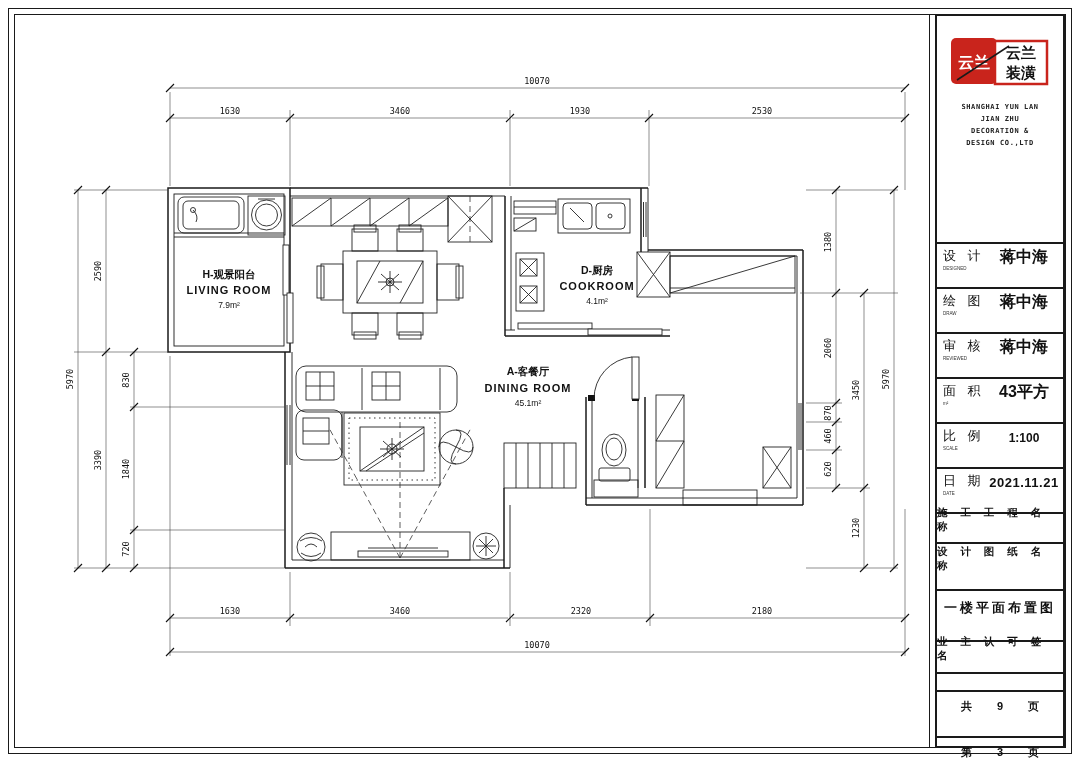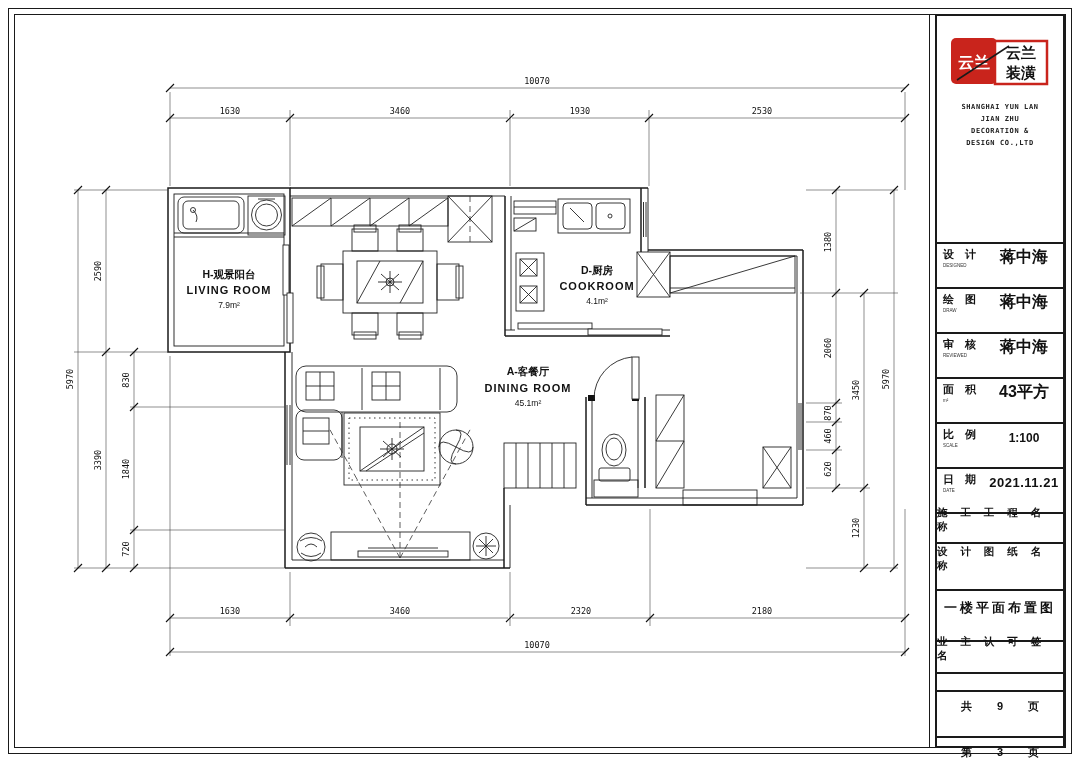--- a/index.html
+++ b/index.html
@@ -14,21 +14,21 @@
                border-left:1px solid #1a1a1a;padding-left:5px;box-sizing:border-box;}
   .tb-box{display:flex;flex-direction:column;height:100%;border:2px solid #1a1a1a;box-sizing:border-box;background:#fff;gap:16px;}
   .tb-row{border-top:2px solid #1a1a1a;box-sizing:border-box;flex:0 0 auto;}
   .tb-row:first-child{border-top:none;}
   .tb-logo-sec{height:210px;text-align:center;padding-top:16px;}
   .tb-company-cn{font-size:13.5px;font-weight:bold;letter-spacing:1px;line-height:1.5;margin-top:16px;}
   .tb-company-en{font-size:7px;font-weight:bold;letter-spacing:.6px;line-height:1.7;margin-top:10px;color:#222;font-family:"DejaVu Sans Mono",monospace;}
   .tb-notice{height:94px;padding:9px 8px 0 9px;font-size:10.5px;font-weight:bold;line-height:1.85;letter-spacing:.5px;}
   .f-row{height:29px;display:flex;align-items:stretch;}
   .f-label{width:48px;padding:3px 0 0 6px;box-sizing:border-box;}
-  .f-cn{display:block;font-size:11px;font-weight:bold;letter-spacing:4px;white-space:nowrap;}
+  .f-cn{display:block;font-size:13px;font-weight:normal;letter-spacing:4px;white-space:nowrap;}
   .f-sub{display:block;font-size:5px;color:#333;letter-spacing:0;transform:scale(.9);transform-origin:left top;}
   .f-value{flex:1;display:flex;align-items:center;justify-content:center;font-size:16px;font-weight:bold;}
   .f-row.big .f-value{font-size:13px;letter-spacing:.5px;}
   .f-row.scale .f-value{font-size:12px;}
   .sec-row{display:flex;align-items:center;justify-content:center;font-weight:bold;}
   .sec-h{height:14px;font-size:10.5px;letter-spacing:5px;}
   .sec-addr{height:29px;font-size:8.5px;letter-spacing:0;}
   .sec-h2{height:31px;font-size:10.5px;letter-spacing:5px;}
   .sec-big{height:35px;font-size:13px;letter-spacing:3px;}
   .sec-sign{height:16px;font-size:10.5px;letter-spacing:5px;}

